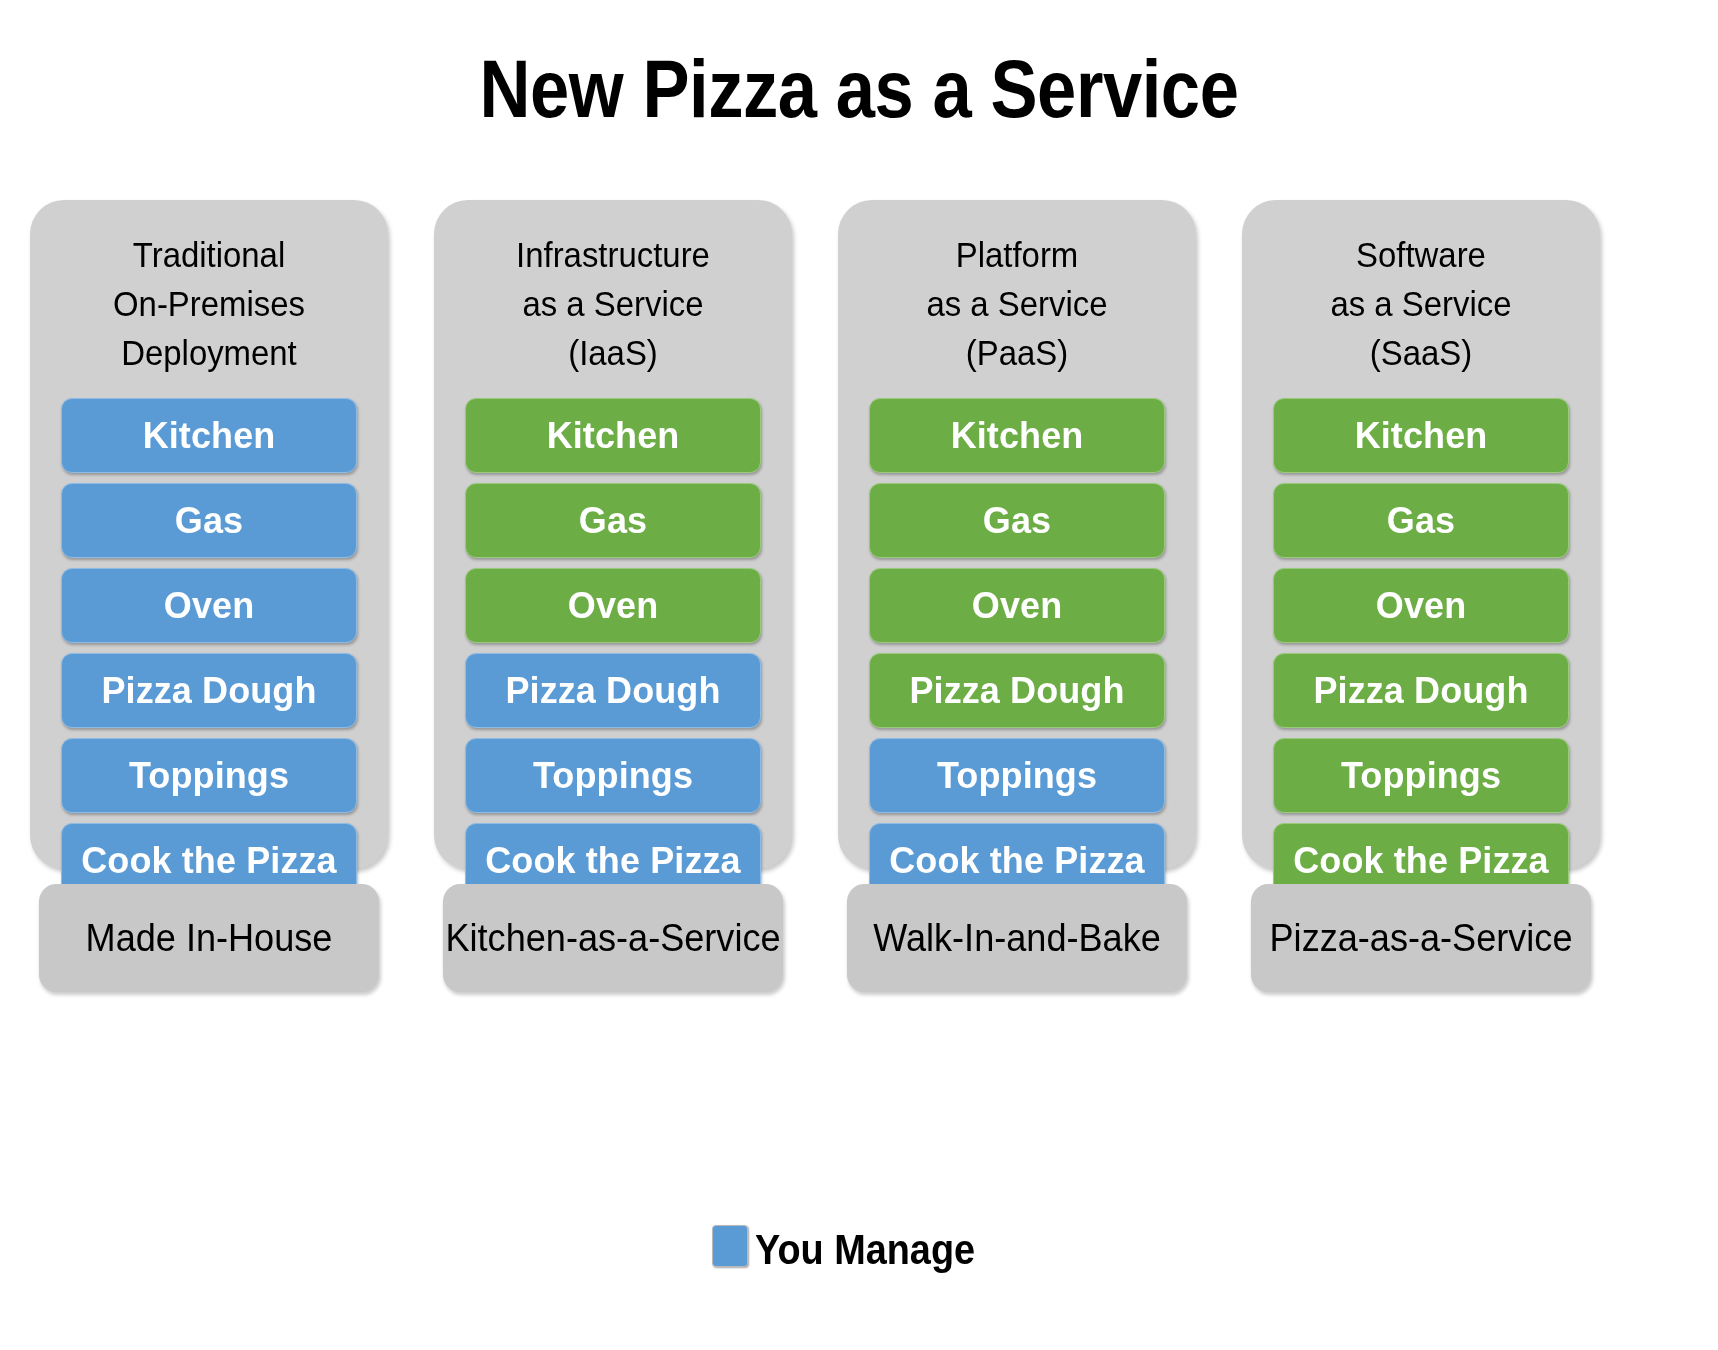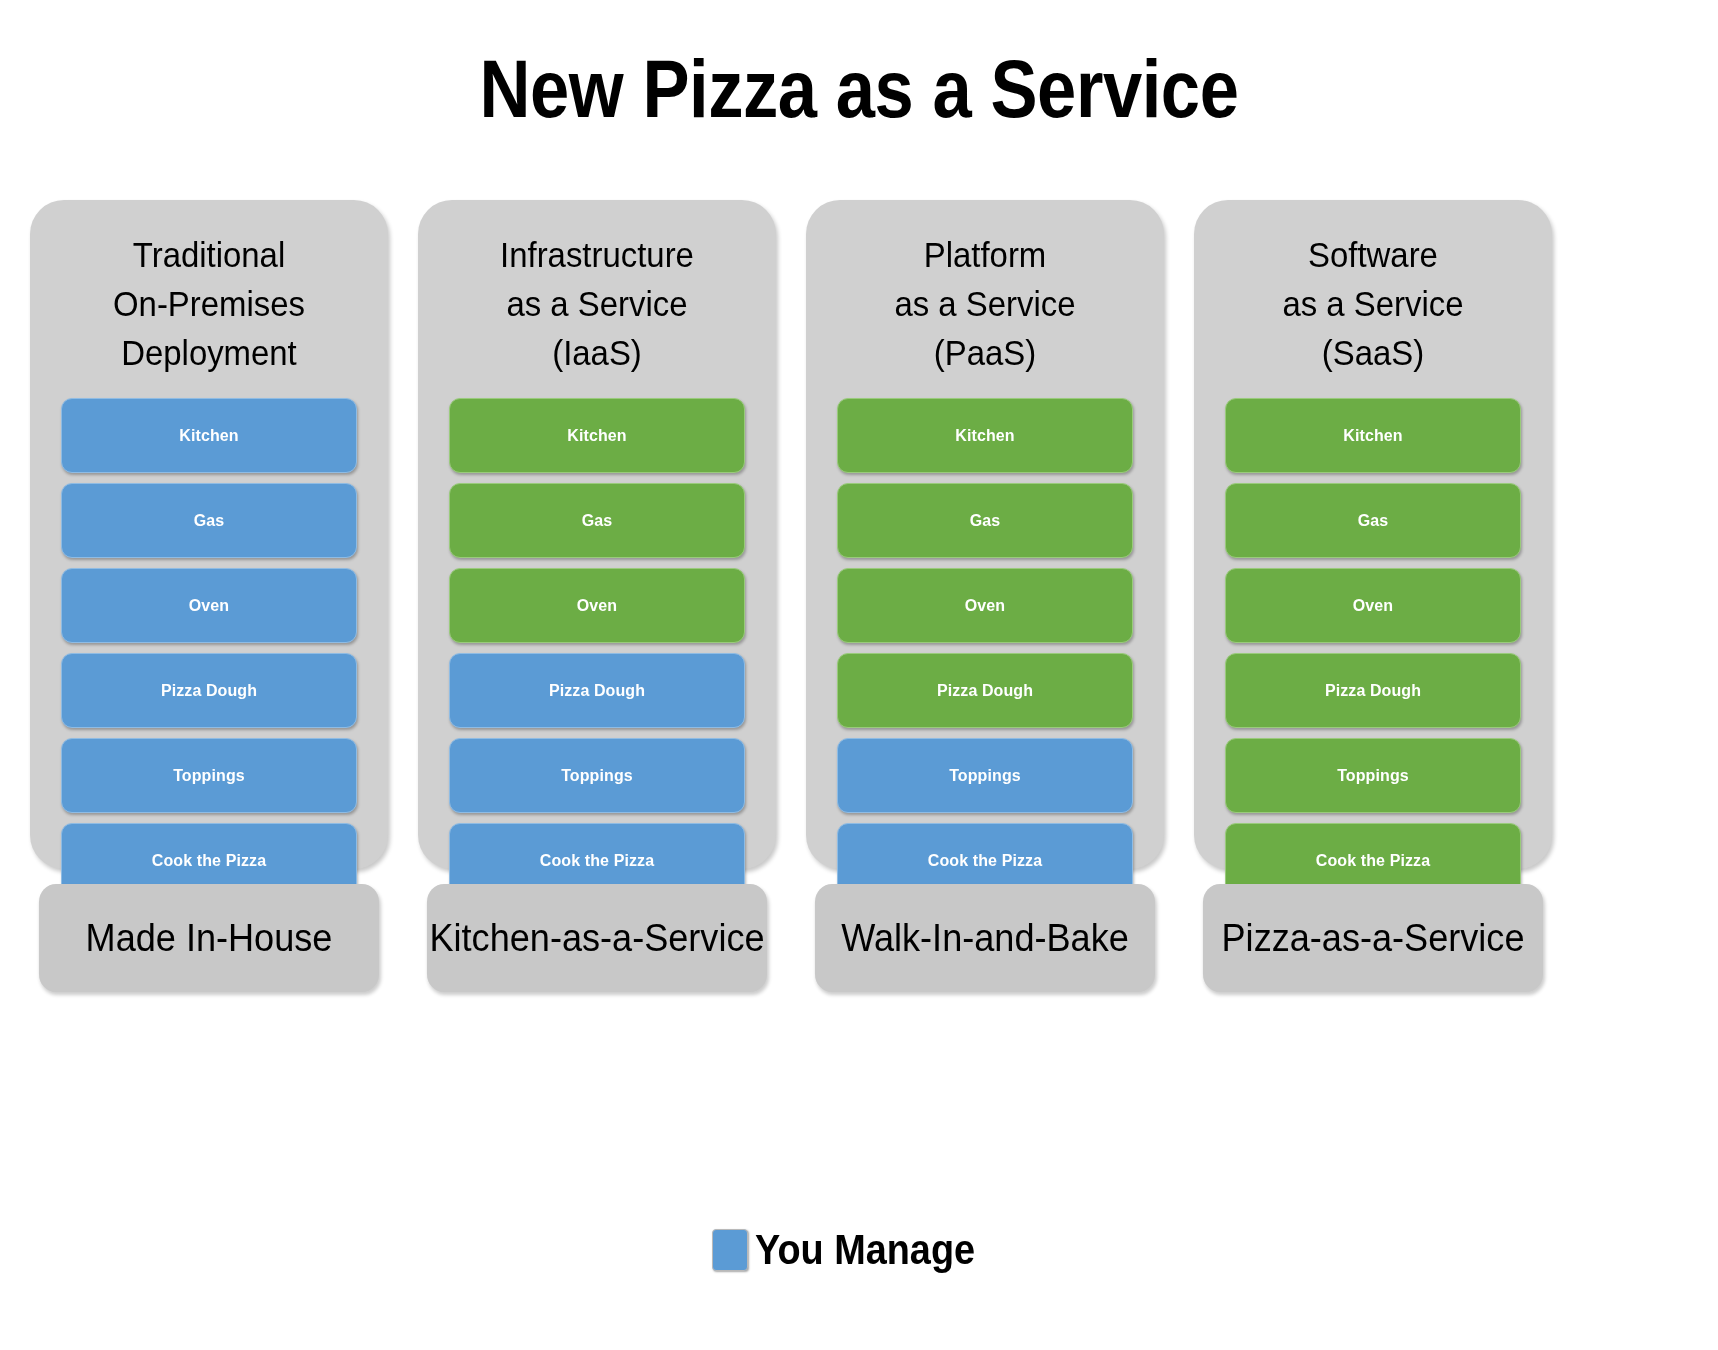--- a/index.html
+++ b/index.html
@@ -40,21 +40,21 @@
   }
 
   
   .columns {
     position: absolute;
     left: 30px;
     top: 200px;
     width: 1660px;
     display: flex;
     flex-direction: row;
-    gap: 30px;
+    gap: 46px;
   }
   .column {
     width: 358px;
     display: flex;
     flex-direction: column;
   }
 
   .panel {
     background: #d0d0d0;
     border-radius: 34px;
@@ -85,21 +85,21 @@
   }
 
   .pill {
     width: 296px;
     height: 75px;
     border-radius: 11px;
     display: flex;
     align-items: center;
     justify-content: center;
     color: #ffffff;
-    font-size: 16px;
+    font-size: 36px;
     font-weight: bold;
     box-sizing: border-box;
     box-shadow: 1px 2px 3px rgba(0,0,0,0.28);
     letter-spacing: 0.1px;
   }
   .pill.blue {
     background: #5b9bd5;
     border: 1.5px solid #8fbce4;
   }
   .pill.green {
@@ -129,21 +129,21 @@
     top: 1225px;
     width: 1718px;
     display: flex;
     flex-direction: row;
     justify-content: center;
     gap: 290px;
   }
   .legend-item {
     display: flex;
     flex-direction: row;
-    align-items: center;
+    align-items: flex-start;
     gap: 7px;
   }
   .legend-swatch {
     width: 34px;
     height: 40px;
     border-radius: 4px;
     box-shadow: 1px 1px 2px rgba(0,0,0,0.35);
   }
   .legend-swatch.blue { background: #5b9bd5; border: 1px solid #b9b9b9; }
   .legend-swatch.green { background: #6cad45; border: 1px solid #b9b9b9; }

